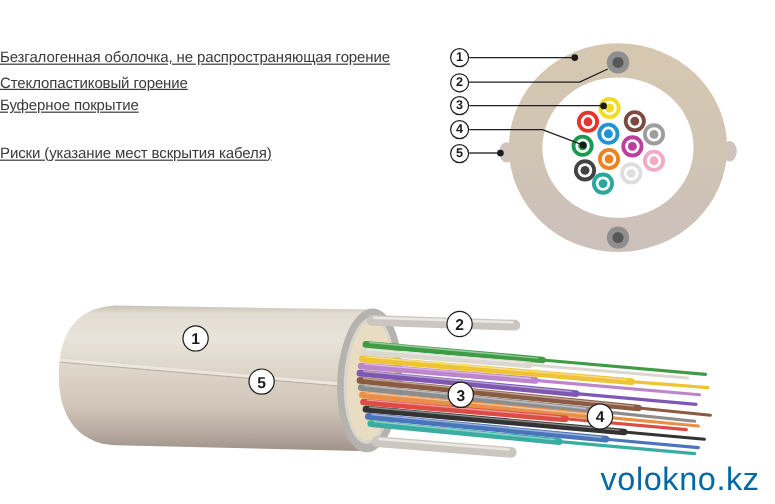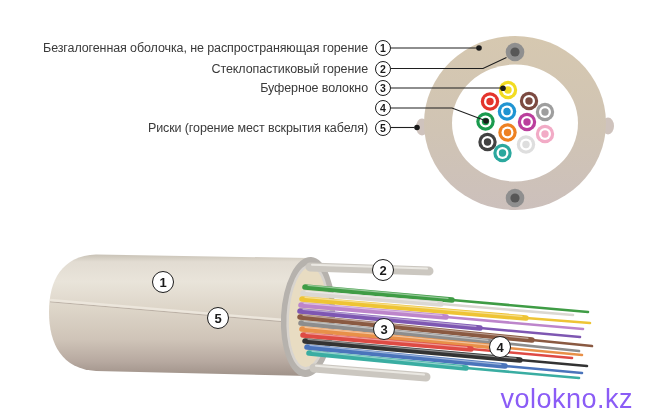--- a/index.html
+++ b/index.html
@@ -1,25 +1,25 @@
 <!DOCTYPE html>
 <html><head>
 <meta charset="utf-8">
 <style>
   html,body{margin:0;padding:0;background:#fff;}
   .canvas{position:relative;width:646px;height:420px;background:#fff;overflow:hidden;
           font-family:"Liberation Sans", sans-serif;}
-  .label-row{position:absolute;left:0;width:368px;text-align:right;
-             font-size:12.5px;line-height:14px;color:#3a3a3a;letter-spacing:-0.1px;}
+  .label-row{position:absolute;left:0;width:368px;
+             font-size:12.5px;line-height:14px;color:#3a3a3a;letter-spacing:-0.1px;text-decoration:underline;}
   .num-circle{position:absolute;box-sizing:border-box;background:#fff;border:1.5px solid #1c1c1c;
               border-radius:50%;display:flex;align-items:center;justify-content:center;
               color:#1a1a1a;font-weight:bold;}
   .num-small{width:16px;height:16px;font-size:10.5px;}
   .num-big{width:22px;height:22px;font-size:13px;}
-  .watermark{position:absolute;top:384px;right:13px;font-size:27px;color:#8b5cf6;
+  .watermark{position:absolute;top:384px;right:13px;font-size:27px;color:#0369a1;
              letter-spacing:0.5px;margin-left:12px;}
   svg{position:absolute;left:0;top:0;}
 </style>
 </head>
 <body>
 
 <div class="canvas">
 
   <div class="watermark">volokno.kz</div>
 
@@ -205,22 +205,22 @@
         </g>
       <g>
         <line x1="314" y1="368" x2="426" y2="377" stroke-width="9" stroke-linecap="round" stroke="#cbc7c0"></line>
         <line x1="316" y1="365.8" x2="424" y2="374.6" stroke="#f0eee9" stroke-width="2" stroke-linecap="round" opacity="0.85"></line>
       </g>
     </g>
   </svg>
 
   <div class="label-row" style="top:41px"><span>Безгалогенная оболочка, не распространяющая горение</span></div>
   <div class="label-row" style="top:61.5px"><span>Стеклопастиковый горение</span></div>
-  <div class="label-row" style="top:81px"><span>Буферное волокно</span></div>
-  <div class="label-row" style="top:120.5px"><span>Риски (горение мест вскрытия кабеля)</span></div>
+  <div class="label-row" style="top:81px"><span>Буферное покрытие</span></div>
+  <div class="label-row" style="top:120.5px"><span>Риски (указание мест вскрытия кабеля)</span></div>
 
   <div class="num-circle num-small" style="left:375px;top:40px">1</div>
   <div class="num-circle num-small" style="left:375px;top:60.5px">2</div>
   <div class="num-circle num-small" style="left:375px;top:80px">3</div>
   <div class="num-circle num-small" style="left:375px;top:100px">4</div>
   <div class="num-circle num-small" style="left:375px;top:119.5px">5</div>
 
   <div class="num-circle num-big" style="left:152px;top:271px">1</div>
   <div class="num-circle num-big" style="left:207px;top:307px">5</div>
   <div class="num-circle num-big" style="left:372px;top:259px">2</div>

